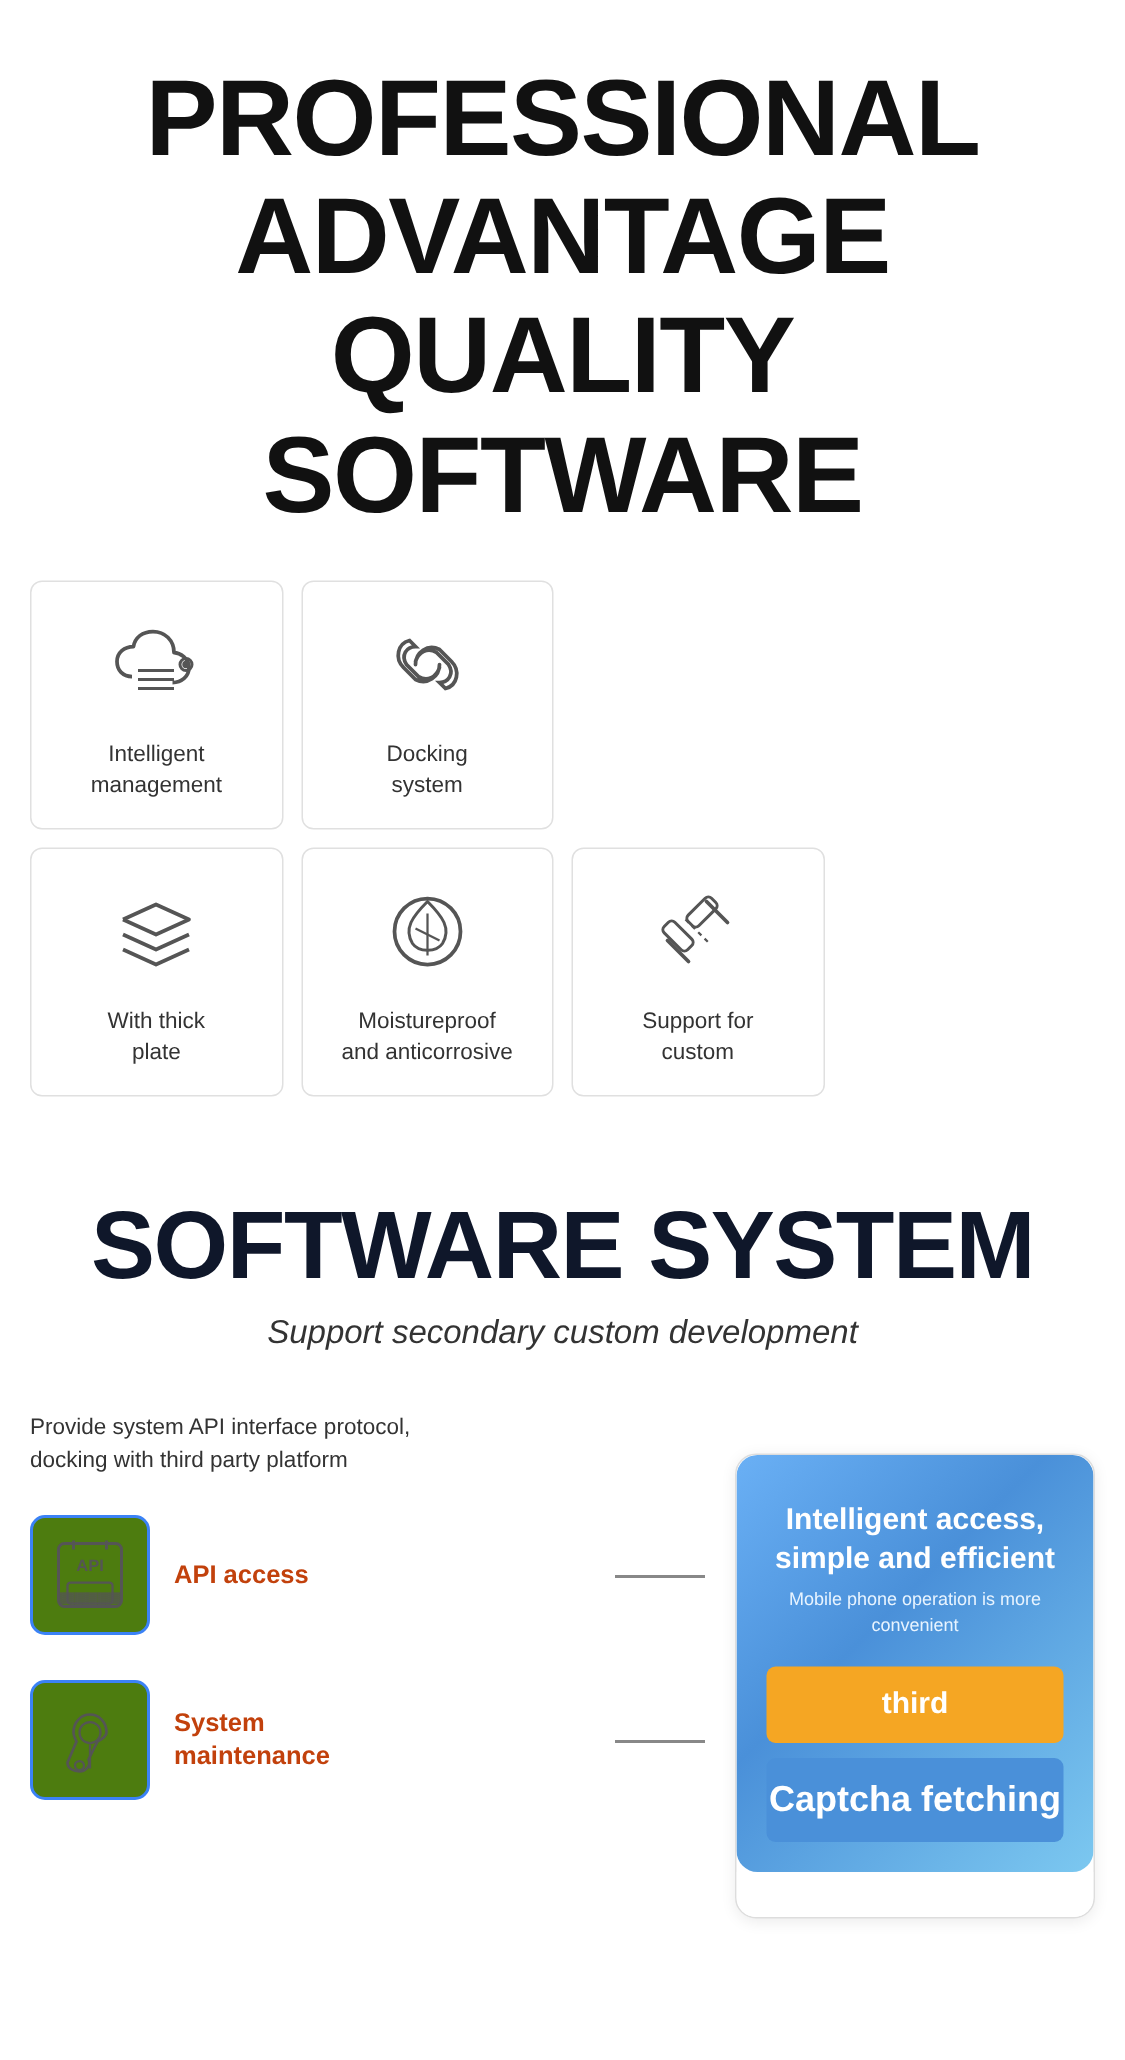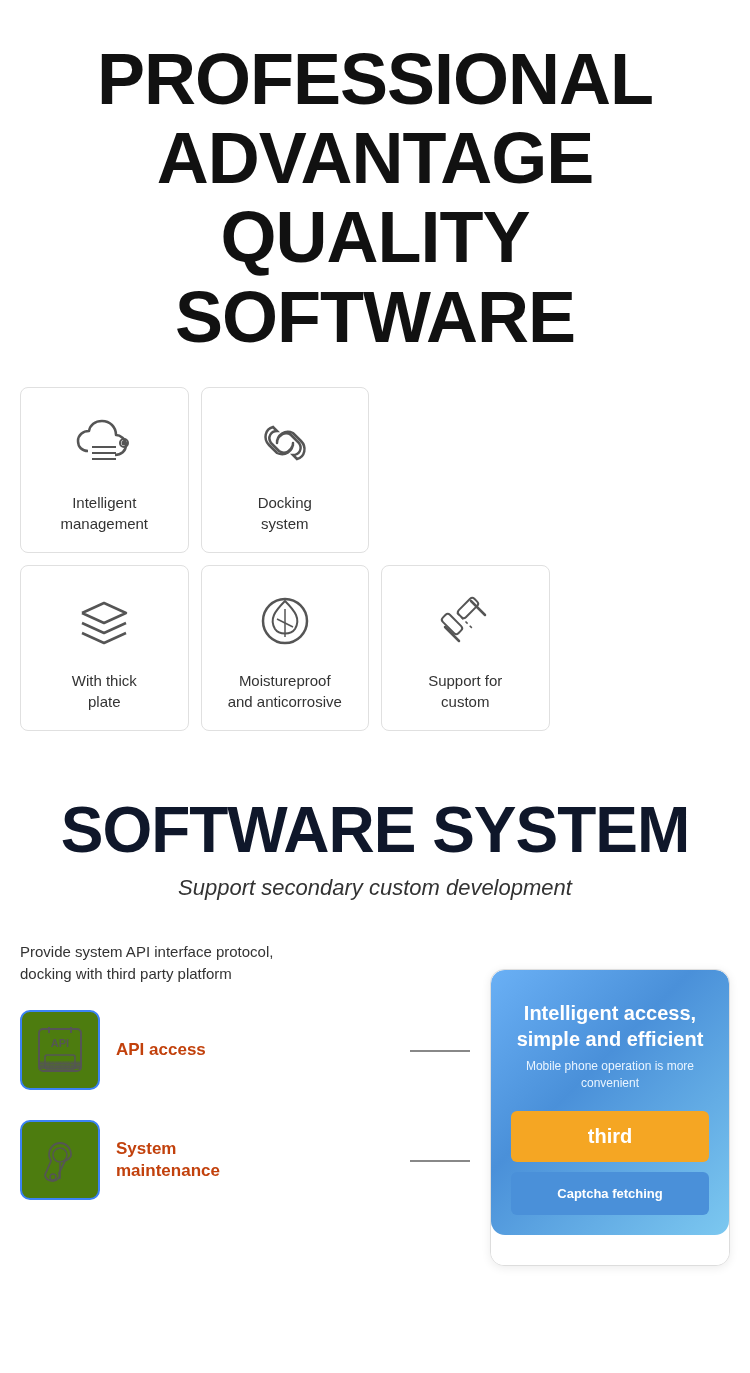--- a/index.html
+++ b/index.html
@@ -177,21 +177,21 @@
       border-radius: 6px;
       margin-bottom: 10px;
       cursor: pointer;
     }
     .btn-captcha {
       display: block;
       width: 100%;
       padding: 14px 0;
       background: #4a90d9;
       color: #fff;
-      font-size: 13px;
+      font-size: 24px;
       font-weight: bold;
       text-align: center;
       border: none;
       border-radius: 6px;
       cursor: pointer;
     }
 
     .right-wrapper {
       background: #fff;
       border: 1px solid #ddd;

